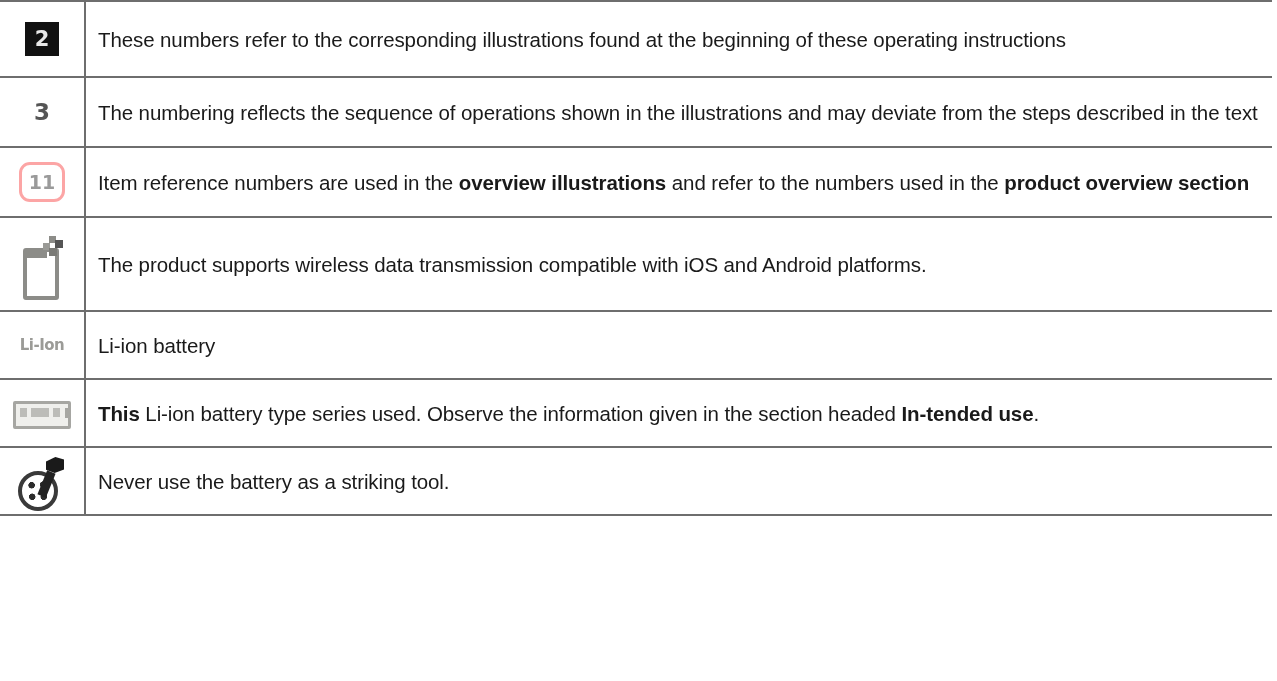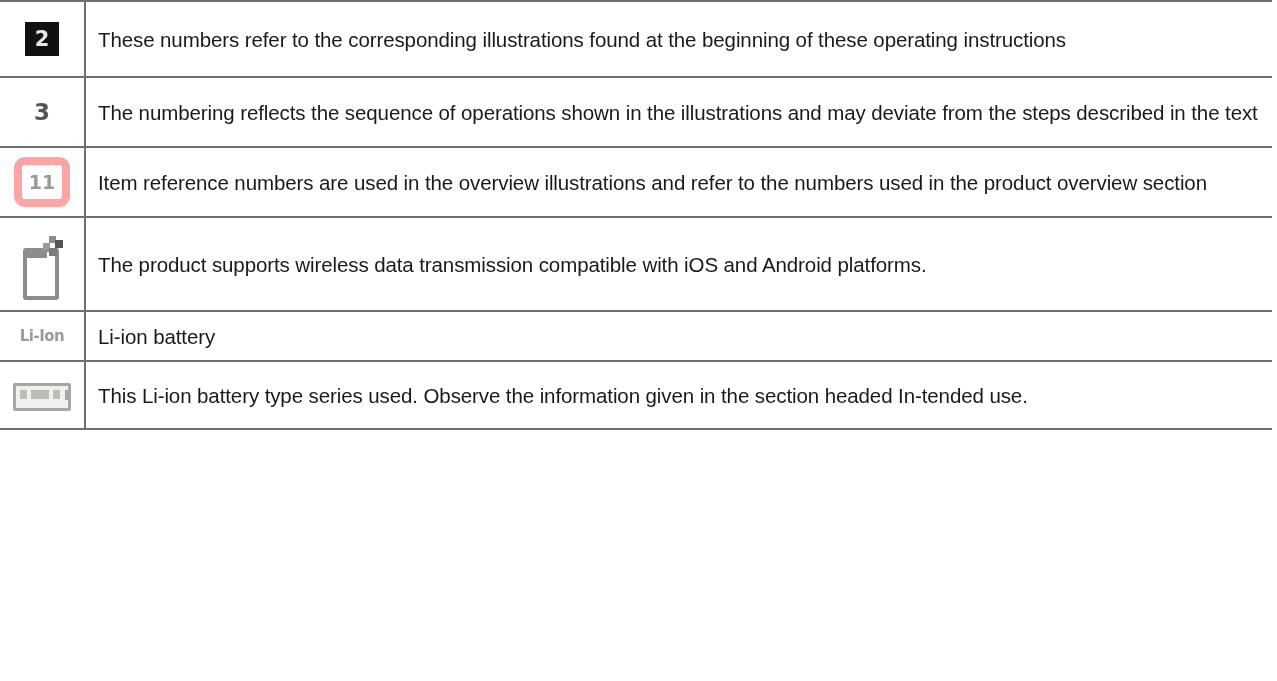--- a/index.html
+++ b/index.html
@@ -31,37 +31,37 @@
     border-right:2px solid #6e6e6e;
     vertical-align:middle;
   }
   td.desc-cell{
     padding:8px 14px 6px 12px;
     font-size:20.5px;
     line-height:1.43;
     letter-spacing:-0.1px;
     vertical-align:middle;
   }
-  td.desc-cell b{font-weight:normal;}
+  td.desc-cell b{font-weight:bold;}
 
   .icon-wrap{
     display:flex;
     align-items:center;
     justify-content:center;
     height:100%;
     width:100%;
   }
 
   
   .r1{height:76px}
   .r2{height:70px}
   .r3{height:70px}
   .r4{height:68px}
   .r5{height:94px}
-  .r6{height:50px}
+  .r6{height:68px}
   .r7{height:68px}
   .r8{height:68px}
   .r9{height:82px}
 
   
   .ic-num-black{
     width:34px;height:34px;background:#111;
     color:#e8e8e8;
     font-family:"DejaVu Sans", sans-serif;
     font-size:21px;font-weight:bold;
@@ -71,21 +71,21 @@
   }
   .ic-num-plain{
     color:#555;
     font-family:"DejaVu Sans", sans-serif;
     font-size:23px;font-weight:bold;
     line-height:1;
     filter:blur(0.3px);
   }
   .ic-num-circ{
     width:40px;height:34px;
-    border:8px solid #fca5a5;
+    border:3px solid #fca5a5;
     border-radius:11px;
     color:#9a9a9a;
     font-family:"DejaVu Sans", sans-serif;
     font-size:19px;font-weight:bold;
     display:flex;align-items:center;justify-content:center;
     line-height:1;
     filter:blur(0.35px);
   }
   .ic-note{
     display:flex;align-items:center;gap:4px;
@@ -261,16 +261,28 @@
             <span class="bar b1"></span>
             <span class="bar b2"></span>
             <span class="bar b3"></span>
             <span class="cap"></span>
           </div>
         </div>
       </td>
       <td class="desc-cell"><b>This</b> Li-ion battery type series used. Observe the information given in the section headed <b>In-tended use</b>.</td>
     </tr>
 
+    <tr class="r8">
+      <td class="sym-cell">
+        <div class="icon-wrap">
+          <div class="ic-hammer-batt">
+            <span class="ball"></span>
+            <span class="handle"></span>
+            <span class="head"></span>
+          </div>
+        </div>
+      </td>
+      <td class="desc-cell">Never use the battery as a striking tool.</td>
+    </tr>
 
 
   </tbody>
 </table>
 
 </body></html>

